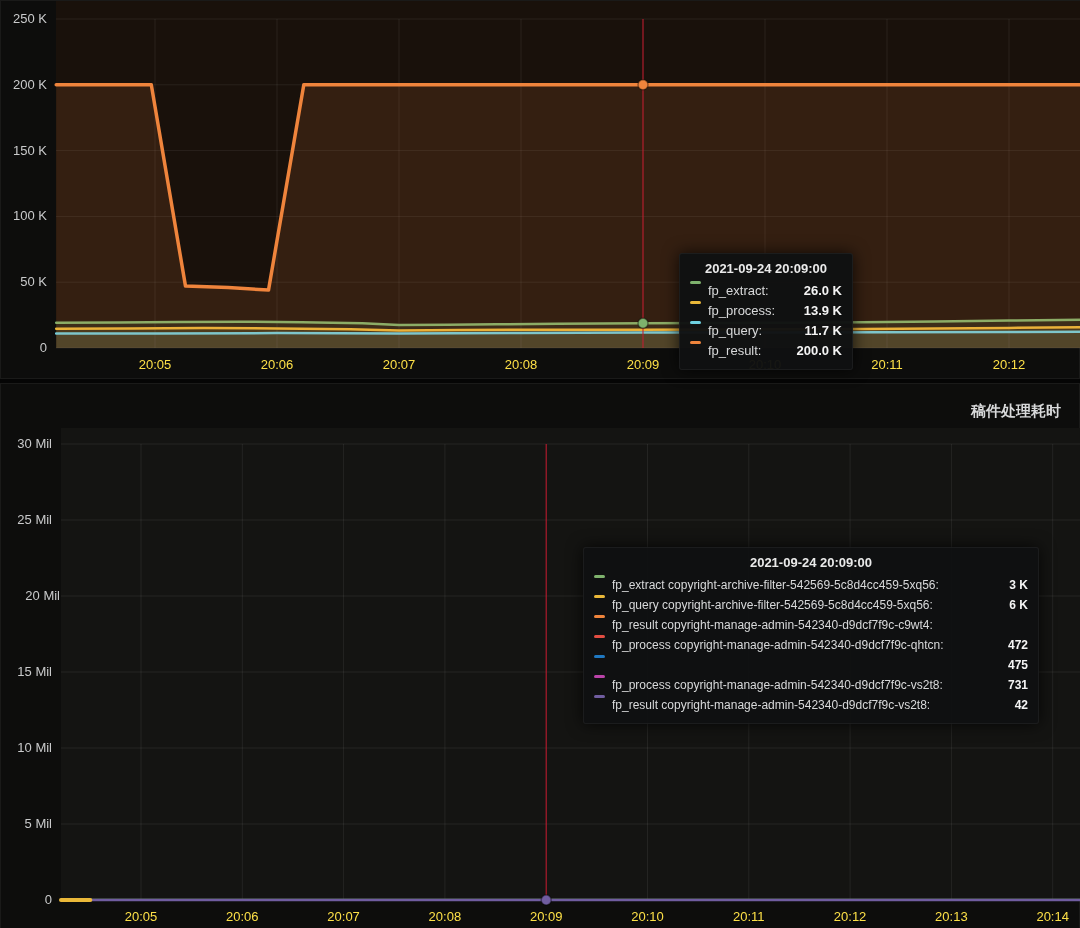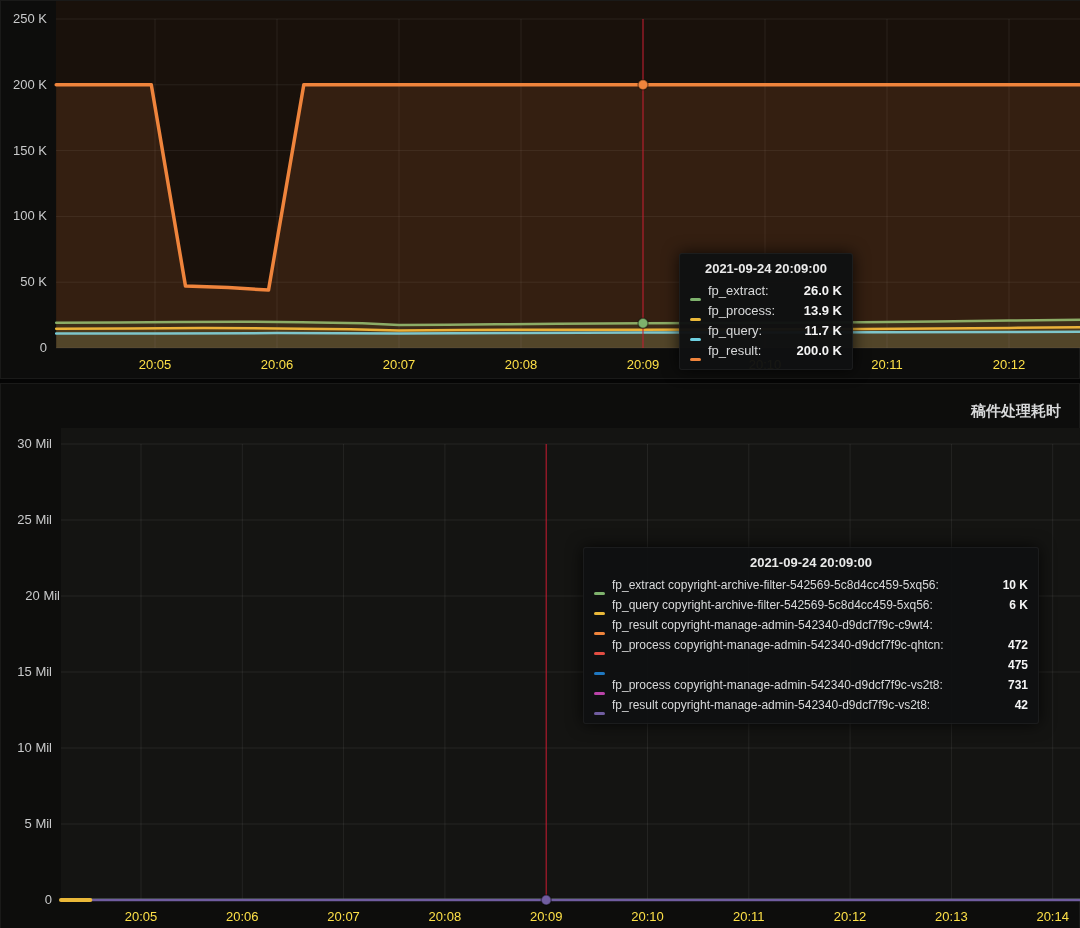--- a/index.html
+++ b/index.html
@@ -9,21 +9,21 @@
   .panel-bottom{top:383px;height:670px}
   svg.chart{position:absolute;left:0;top:0;display:block}
   .panel-title{position:absolute;top:18px;right:18px;font-size:15px;font-weight:700;color:#d8d9da;z-index:3;cursor:pointer}
   .tick-layer{position:absolute;inset:0;z-index:2;pointer-events:none}
   .x-tick{position:absolute;transform:translateX(-50%);font-size:13px;color:#fde047;white-space:nowrap;line-height:15px}
   .y-tick{position:absolute;left:0;text-align:right;font-size:13px;color:#c9cacb;white-space:nowrap;line-height:16px}
   .tooltip{position:absolute;z-index:5;background:rgba(16,17,18,0.97);border:1px solid rgba(255,255,255,0.05);border-radius:3px;padding:7px 10px 8px;box-shadow:0 0 16px rgba(0,0,0,0.75);color:#d8d9da}
   .tooltip-top{left:678px;top:252px;width:174px}
   .tooltip-bot{left:582px;top:163px;width:456px}
   .tt-title{text-align:center;font-weight:700;font-size:13px;margin-bottom:5px;color:#eaeaea}
-  .tt-row{display:flex;align-items:flex-end;line-height:20px;white-space:nowrap}
+  .tt-row{display:flex;align-items:flex-start;line-height:20px;white-space:nowrap}
   .tooltip-top .tt-row{font-size:13px}
   .tooltip-bot .tt-row{font-size:12px}
   .tt-dash{flex:0 0 11px;height:3px;border-radius:2px;margin-right:7px}
   .tt-label{overflow:hidden}
   .tt-value{margin-left:auto;padding-left:10px;font-weight:700;color:#f4f4f4}
 </style>
 </head>
 <body>
 
 <div class="panel panel-top">
@@ -152,21 +152,21 @@
       <div class="x-tick" style="left: 849.1px; top: 525px;">20:12</div>
       <div class="x-tick" style="left: 950.4px; top: 525px;">20:13</div>
       <div class="x-tick" style="left: 1051.7px; top: 525px;">20:14</div>
     </div>
   <div class="tooltip tooltip-bot">
     <div class="tt-title">2021-09-24 20:09:00</div>
     <div id="tt-rows-bot">
         <div class="tt-row">
           <span class="tt-dash" style="background: rgb(126, 178, 109);"></span>
           <span class="tt-label">fp_extract copyright-archive-filter-542569-5c8d4cc459-5xq56:</span>
-          <span class="tt-value">10 K</span>
+          <span class="tt-value">3 K</span>
         </div>
         <div class="tt-row">
           <span class="tt-dash" style="background: rgb(234, 184, 57);"></span>
           <span class="tt-label">fp_query copyright-archive-filter-542569-5c8d4cc459-5xq56:</span>
           <span class="tt-value">6 K</span>
         </div>
         <div class="tt-row">
           <span class="tt-dash" style="background: rgb(239, 132, 60);"></span>
           <span class="tt-label">fp_result copyright-manage-admin-542340-d9dcf7f9c-c9wt4:</span>
           <span class="tt-value"></span>

